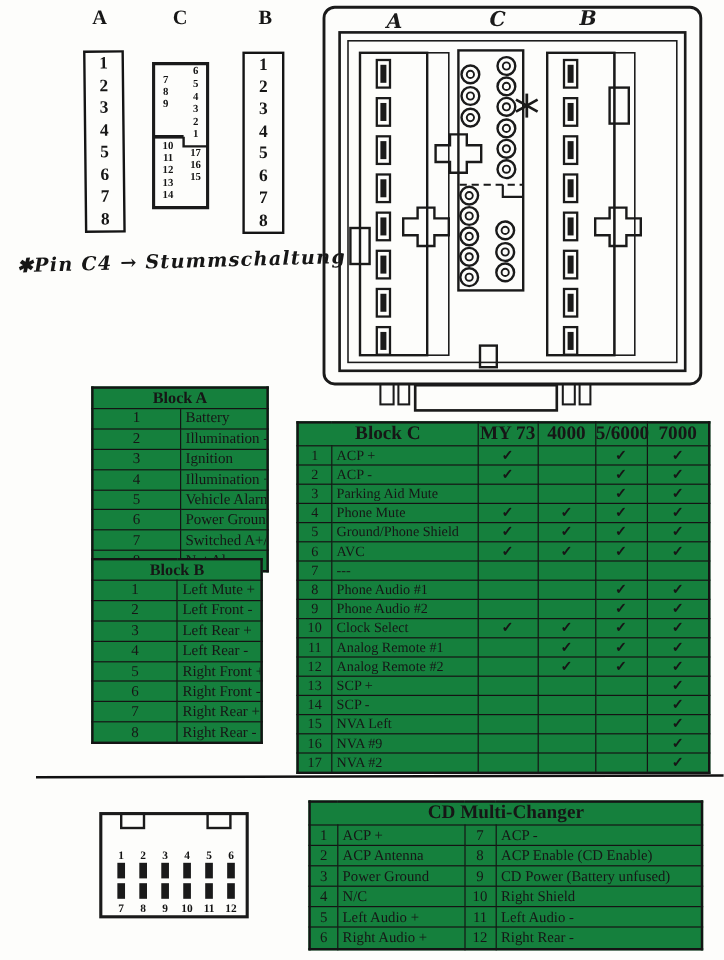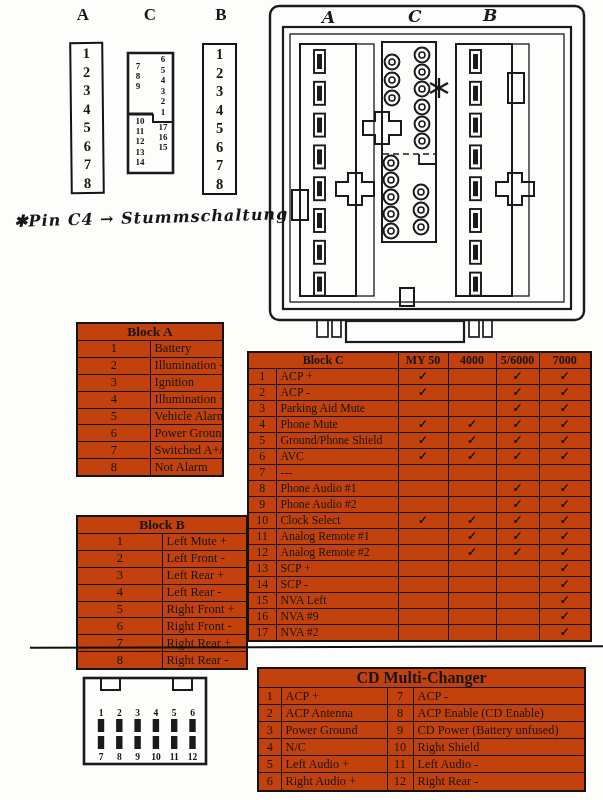--- a/index.html
+++ b/index.html
@@ -11,34 +11,34 @@
   .conn-label{font-weight:bold;font-size:17px;width:24px;text-align:center;
               font-family:"Liberation Serif",serif;}
   
   .conn-box{border:2.2px solid #141414;display:flex;flex-direction:column;
             justify-content:space-around;align-items:center;background:#fdfdfb;}
   .conn-box span{font-size:14.5px;font-weight:bold;line-height:1;}
   
   .hand{font-family:"DejaVu Serif",serif;font-style:italic;font-weight:bold;
         font-size:16px;letter-spacing:1px;transform:rotate(-1.6deg);white-space:nowrap;}
   
-  table{border-collapse:collapse;table-layout:fixed;background:#c2410c;}
+  table{border-collapse:collapse;table-layout:fixed;background:#15803d;}
   table,td,th{border:1.4px solid #141414;}
   table{border-width:2px;}
   th{font-weight:bold;text-align:center;padding:0;}
   td{padding:0 0 0 0;overflow:hidden;white-space:nowrap;}
   td.num{text-align:center;}
   td.lbl{padding-left:4px;margin-left:36px;}
   td.mark{text-align:center;font-weight:bold;}
   .tblAB{width:148px;font-size:12.5px;}
   .tblAB th{font-size:13.5px;height:16px;}
   .tblAB td{height:15.9px;}
   .tblAB td.num{width:25px;}
   .tblC{width:343px;font-size:11.8px;}
-  .tblC th{font-size:12px;height:15px;}
+  .tblC th{font-size:16px;height:15px;}
   .tblC td{height:14.1px;}
   .tblC .check{font-size:12px;}
   .tblCD{width:327px;font-size:12.3px;}
   .tblCD th{font-size:16px;height:16px;}
   .tblCD td{height:16.1px;}
   .divider{background:#111;transform:rotate(-0.15deg);}
   svg{overflow:visible;}
   .svg-ink{stroke:#1a1a1a;fill:none;}
   .hand-svg{font-family:"DejaVu Serif",serif;font-style:italic;font-weight:bold;
             font-size:17px;fill:#1a1a1a;}
@@ -240,21 +240,21 @@
           <td class="num">7</td>
           <td class="lbl">Switched A+/Antenna</td>
         </tr>
         <tr>
           <td class="num">8</td>
           <td class="lbl">Not Alarm</td>
         </tr>
       </tbody>
   </table>
 
-  <table class="abs tblAB" style="left:76px;top:515px;width:172px;">
+  <table class="abs tblAB" style="left:76px;top:465px;width:143px;">
     <thead>
         <tr>
           <th colspan="2">Block B</th>
         </tr>
       </thead>
     <tbody>
         <tr>
           <td class="num">1</td>
           <td class="lbl">Left Mute +</td>
         </tr>
@@ -294,21 +294,21 @@
       <col style="width:28px">
         <col style="width:122px">
         <col style="width:50px">
       <col style="width:48px">
         <col style="width:43px">
         <col style="width:52px">
     </colgroup>
     <thead>
       <tr>
         <th colspan="2">Block C</th>
-        <th>MY 50</th>
+        <th>MY 73</th>
         <th>4000</th>
         <th>5/6000</th>
         <th>7000</th>
       </tr>
     </thead>
     <tbody>
         <tr>
           <td class="num">1</td>
           <td class="lbl">ACP +</td>
           <td class="mark check">✓</td>

